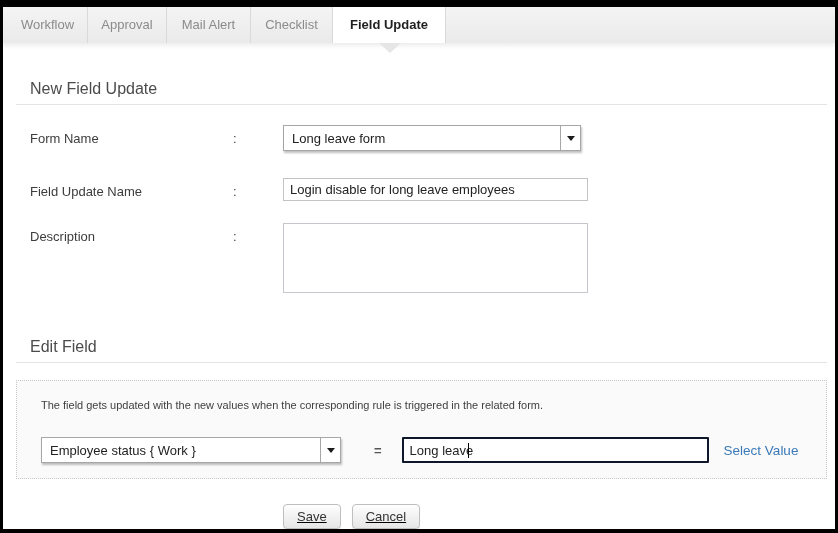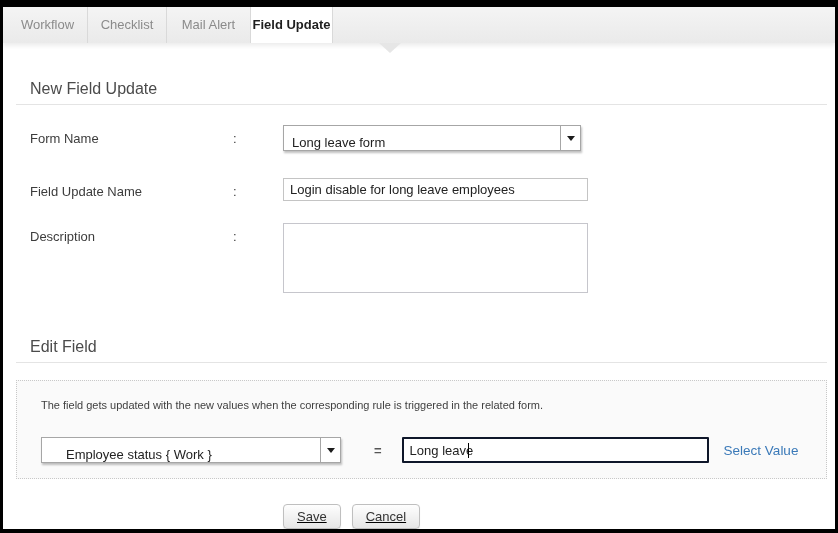--- a/index.html
+++ b/index.html
@@ -43,21 +43,21 @@
   
   .form-row { display:flex; align-items:flex-start; padding-left:27px; }
   .fr-1 { margin-top:20px; }
   .fr-2 { margin-top:27px; }
   .fr-3 { margin-top:22px; }
   .form-label { width:203px; font-size:13px; color:#3c3c3c; padding-top:6px; }
   .colon { width:8px; font-size:13px; color:#3c3c3c; padding-top:6px; }
   .control { margin-left:42px; }
   
   .mac-select {
-    width:298px; height:26px; box-sizing:border-box; display:flex; align-items:flex-end;
+    width:298px; height:26px; box-sizing:border-box; display:flex; align-items:center;
     border:1px solid #a6a6a6; background:#fff; cursor:pointer;
     box-shadow:1px 2px 2px rgba(0,0,0,0.25);
   }
   .sel-text { flex:1; padding-left:8px; font-size:13px; color:#222;
     white-space:nowrap; overflow:hidden; }
   .sel-btn { width:19px; align-self:stretch; border-left:1px solid #a6a6a6;
     display:flex; align-items:center; justify-content:center; background:#fff; }
   .arrow-down { width:0; height:0; border-left:4px solid transparent;
     border-right:4px solid transparent; border-top:5px solid #1c1c1c; }
   .text-input {
@@ -70,21 +70,21 @@
     resize:none; font-family:"Liberation Sans",sans-serif; font-size:13px; outline:none;
   }
   
   .edit-box {
     margin:17px 8px 0 13px; background:#fafafa;
     border:1px dotted #c8c8c8; box-sizing:border-box;
     padding:17px 10px 15px 24px;
   }
   .info-text { margin:0; font-size:11px; color:#3f3f3f; line-height:15px; }
   .rule-row { display:flex; align-items:center; margin-top:24px; }
-  .rule-select { width:300px;padding-left:16px; }
+  .rule-select { width:300px; }
   .equals { margin-left:33px; font-size:13px; font-weight:bold; color:#555; }
   .value-wrap { position:relative; margin-left:20px; }
   .value-input {
     width:307px; height:26px; box-sizing:border-box; border:2px solid #0f172a;
     font-family:"Liberation Sans",sans-serif; font-size:13px; color:#222;
     padding:0 6px; outline:none; border-radius:1px;
   }
   .caret { position:absolute; left:66px; top:6px; width:1px; height:15px; background:#000; }
   .select-value-link {
     margin-left:15px; font-size:13.5px; color:#3a79b8; text-decoration:none; cursor:pointer;
@@ -99,22 +99,23 @@
     box-shadow:0 1px 1px rgba(0,0,0,0.10); cursor:pointer;
   }
 </style>
 </head>
 <body>
 
 <div class="frame">
 
   <div class="tabbar">
     <div class="tab">Workflow</div>
+    <div class="tab">Approval</div>
+    <div class="tab">Mail Alert</div>
     <div class="tab">Checklist</div>
-    <div class="tab">Mail Alert</div>
     <div class="tab active">Field Update</div>
     <div class="notch"></div>
   </div>
 
   <h2 class="section-title st-1">New Field Update</h2>
   <hr class="rule-hr">
 
   <div class="form-row fr-1">
     <span class="form-label">Form Name</span>
     <span class="colon">:</span>

